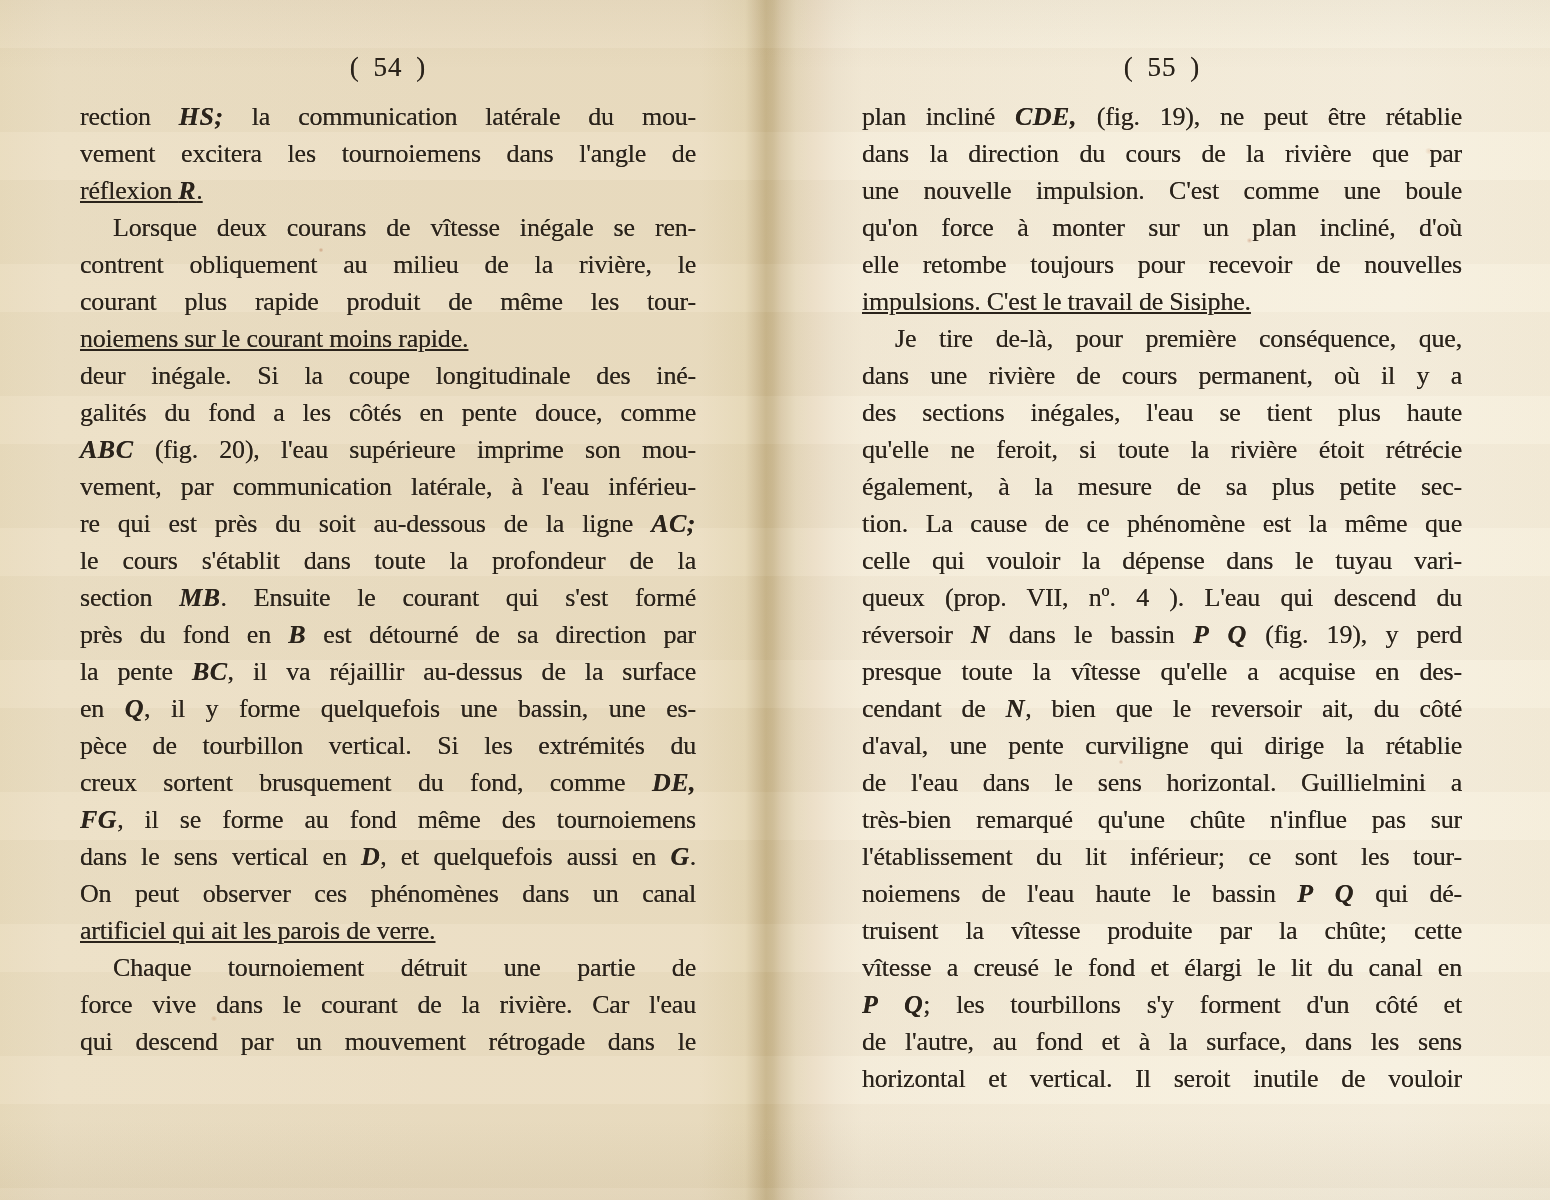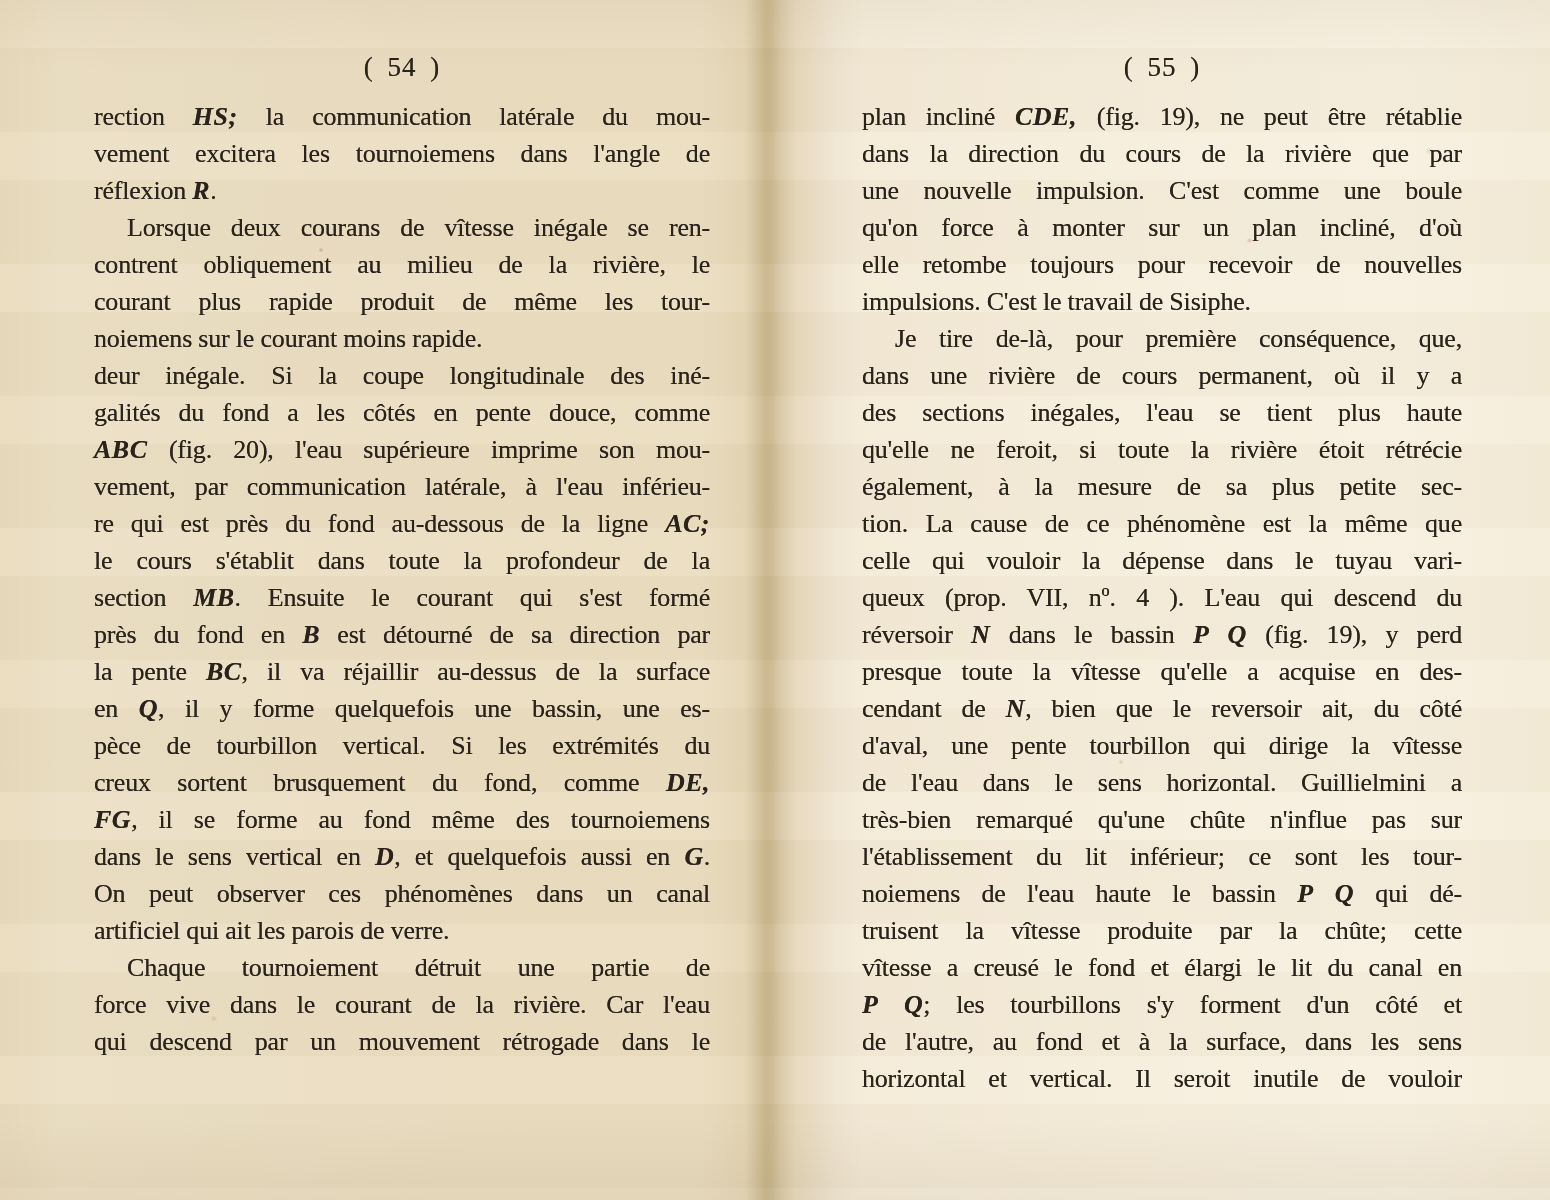--- a/index.html
+++ b/index.html
@@ -27,25 +27,25 @@
   }
   .page-header{
     text-align:center;font-size:27px;line-height:38px;height:50px;
     letter-spacing:1px;word-spacing:6px;
   }
   .line{
     text-align:justify;text-align-last:justify;
     white-space:normal;
   }
   .line.indent{padding-left:33px;}
-  .line.para-end{text-align-last:left;}
+  .line.para-end{text-align-last:left;text-decoration:underline;}
   .s-n{font-style:normal;}
   .s-i{}
   .s-v{font-style:italic;font-weight:bold;letter-spacing:0.5px;}
-  #page-left{left:94px;width:616px;}
+  #page-left{left:80px;width:616px;}
   #page-right{left:862px;width:600px;}
 </style>
 </head>
 <body>
 
 <div class="speck" style="left:318px;top:248px;width:6px;height:4px;background:radial-gradient(circle,rgba(176,98,60,0.45),rgba(176,98,60,0) 70%);"></div>
 <div class="speck" style="left:1246px;top:238px;width:7px;height:5px;background:radial-gradient(circle,rgba(176,98,60,0.35),rgba(176,98,60,0) 70%);"></div>
 <div class="speck" style="left:1118px;top:760px;width:6px;height:4px;background:radial-gradient(circle,rgba(176,98,60,0.30),rgba(176,98,60,0) 70%);"></div>
 <div class="speck" style="left:210px;top:1016px;width:8px;height:5px;background:radial-gradient(circle,rgba(190,120,70,0.30),rgba(190,120,70,0) 70%);"></div>
 <div class="speck" style="left:1424px;top:148px;width:10px;height:6px;background:radial-gradient(circle,rgba(190,120,70,0.22),rgba(190,120,70,0) 70%);"></div>
@@ -57,21 +57,21 @@
       <div class="line"><span class="s-n">vement excitera les tournoiemens dans l'angle de</span></div>
       <div class="line para-end"><span class="s-n">réflexion </span><span class="s-v">R</span><span class="s-n">.</span></div>
       <div class="line indent"><span class="s-n">Lorsque deux courans de vîtesse inégale se ren-</span></div>
       <div class="line"><span class="s-n">contrent obliquement au milieu de la rivière, le</span></div>
       <div class="line"><span class="s-n">courant plus rapide produit de même les tour-</span></div>
       <div class="line para-end"><span class="s-n">noiemens sur le courant moins rapide.</span></div>
       <div class="line"><span class="s-n">deur inégale. Si la coupe longitudinale des iné-</span></div>
       <div class="line"><span class="s-n">galités du fond a les côtés en pente douce, comme</span></div>
       <div class="line"><span class="s-v">ABC</span><span class="s-i"> (fig. 20),</span><span class="s-n"> l'eau supérieure imprime son mou-</span></div>
       <div class="line"><span class="s-n">vement, par communication latérale, à l'eau inférieu-</span></div>
-      <div class="line"><span class="s-n">re qui est près du fond au-dessous de la ligne </span><span class="s-v">AC;</span></div>
+      <div class="line"><span class="s-n">re qui est près du soit au-dessous de la ligne </span><span class="s-v">AC;</span></div>
       <div class="line"><span class="s-n">le cours s'établit dans toute la profondeur de la</span></div>
       <div class="line"><span class="s-n">section </span><span class="s-v">MB</span><span class="s-n">. Ensuite le courant qui s'est formé</span></div>
       <div class="line"><span class="s-n">près du fond en </span><span class="s-v">B</span><span class="s-n"> est détourné de sa direction par</span></div>
       <div class="line"><span class="s-n">la pente </span><span class="s-v">BC</span><span class="s-n">, il va réjaillir au-dessus de la surface</span></div>
       <div class="line"><span class="s-n">en </span><span class="s-v">Q</span><span class="s-n">, il y forme quelquefois une bassin, une es-</span></div>
       <div class="line"><span class="s-n">pèce de tourbillon vertical. Si les extrémités du</span></div>
       <div class="line"><span class="s-n">creux sortent brusquement du fond, comme </span><span class="s-v">DE,</span></div>
       <div class="line"><span class="s-v">FG</span><span class="s-n">, il se forme au fond même des tournoiemens</span></div>
       <div class="line"><span class="s-n">dans le sens vertical en </span><span class="s-v">D</span><span class="s-n">, et quelquefois aussi en </span><span class="s-v">G</span><span class="s-n">.</span></div>
       <div class="line"><span class="s-n">On peut observer ces phénomènes dans un canal</span></div>
@@ -95,21 +95,21 @@
       <div class="line"><span class="s-i">dans une rivière de cours permanent, où il y a</span></div>
       <div class="line"><span class="s-i">des sections inégales, l'eau se tient plus haute</span></div>
       <div class="line"><span class="s-i">qu'elle ne feroit, si toute la rivière étoit rétrécie</span></div>
       <div class="line"><span class="s-i">également, à la mesure de sa plus petite sec-</span></div>
       <div class="line"><span class="s-i">tion.</span><span class="s-n"> La cause de ce phénomène est la même que</span></div>
       <div class="line"><span class="s-n">celle qui vouloir la dépense dans le tuyau vari-</span></div>
       <div class="line"><span class="s-n">queux (</span><span class="s-i">prop.</span><span class="s-n"> VII, nº. 4 ). L'eau qui descend du</span></div>
       <div class="line"><span class="s-n">réversoir </span><span class="s-v">N</span><span class="s-n"> dans le bassin </span><span class="s-v">P Q</span><span class="s-i"> (fig. 19),</span><span class="s-n"> y perd</span></div>
       <div class="line"><span class="s-n">presque toute la vîtesse qu'elle a acquise en des-</span></div>
       <div class="line"><span class="s-n">cendant de </span><span class="s-v">N</span><span class="s-n">, bien que le reversoir ait, du côté</span></div>
-      <div class="line"><span class="s-n">d'aval, une pente tourbillon qui dirige la vîtesse</span></div>
+      <div class="line"><span class="s-n">d'aval, une pente curviligne qui dirige la rétablie</span></div>
       <div class="line"><span class="s-n">de l'eau dans le sens horizontal. Guillielmini a</span></div>
       <div class="line"><span class="s-n">très-bien remarqué qu'une chûte n'influe pas sur</span></div>
       <div class="line"><span class="s-n">l'établissement du lit inférieur; ce sont les tour-</span></div>
       <div class="line"><span class="s-n">noiemens de l'eau haute le bassin </span><span class="s-v">P Q</span><span class="s-n"> qui dé-</span></div>
       <div class="line"><span class="s-n">truisent la vîtesse produite par la chûte; cette</span></div>
       <div class="line"><span class="s-n">vîtesse a creusé le fond et élargi le lit du canal en</span></div>
       <div class="line"><span class="s-v">P Q</span><span class="s-n">; les tourbillons s'y forment d'un côté et</span></div>
       <div class="line"><span class="s-n">de l'autre, au fond et à la surface, dans les sens</span></div>
       <div class="line"><span class="s-n">horizontal et vertical. Il seroit inutile de vouloir</span></div>
     </div>

